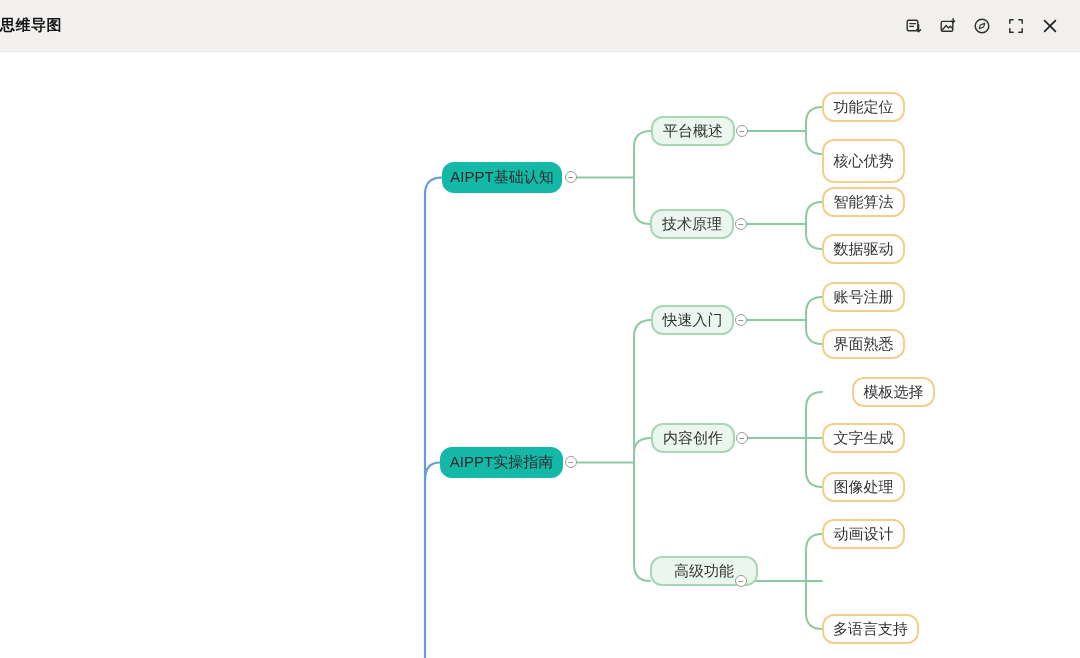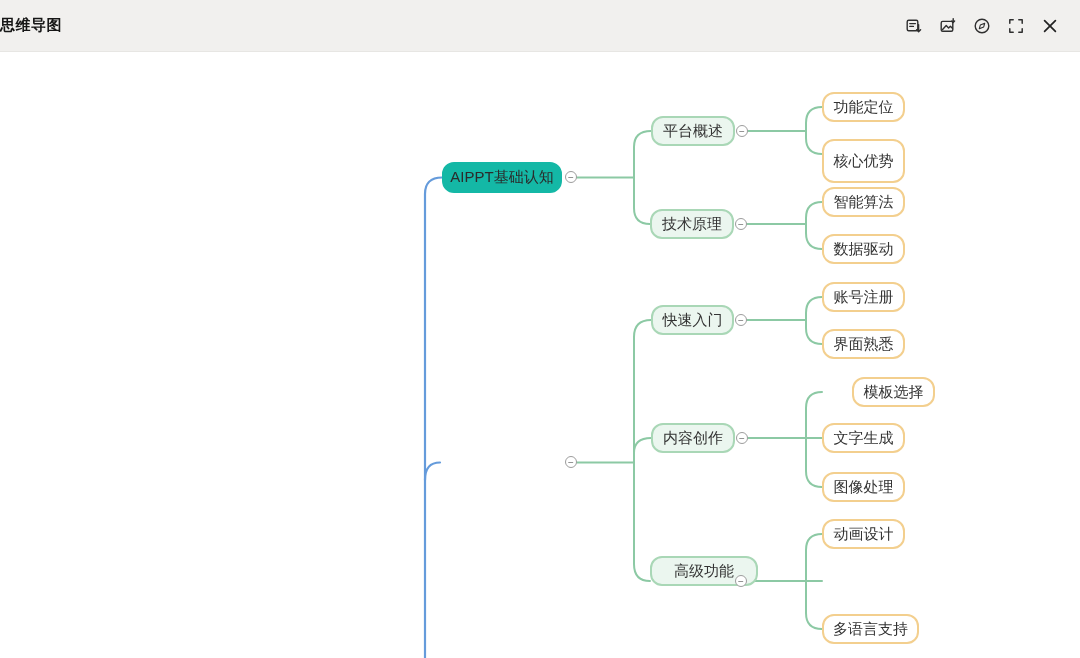--- a/index.html
+++ b/index.html
@@ -109,20 +109,21 @@
       <path d="M806,438 V408 Q806,392 822,392"></path>
       <path d="M806,438 V471 Q806,487 822,487"></path>
 
       <path d="M747,581 H822"></path>
       <path d="M806,581 V550 Q806,534 822,534"></path>
       <path d="M806,581 V613 Q806,629 822,629"></path>
     </g>
   </svg>
 
   <div class="node node-l1" style="left:442px;top:110px;width:120px;height:31px">AIPPT基础认知</div>
+  <div class="node node-l1" style="left:440px;top:395px;width:123px;height:31px">AIPPT实操指南</div>
 
   <div class="node node-l2" style="left:651px;top:64px;width:84px;height:30px">平台概述</div>
   <div class="node node-l2" style="left:650px;top:157px;width:84px;height:30px">技术原理</div>
   <div class="node node-l2" style="left:651px;top:253px;width:83px;height:30px">快速入门</div>
   <div class="node node-l2" style="left:651px;top:371px;width:84px;height:30px">内容创作</div>
   <div class="node node-l2" style="left:650px;top:504px;width:108px;height:30px">高级功能</div>
 
   <div class="node node-l3" style="left:822px;top:40px;width:83px;height:30px">功能定位</div>
   <div class="node node-l3" style="left:822px;top:87px;width:83px;height:44px">核心优势</div>
   <div class="node node-l3" style="left:822px;top:135px;width:83px;height:30px">智能算法</div>

